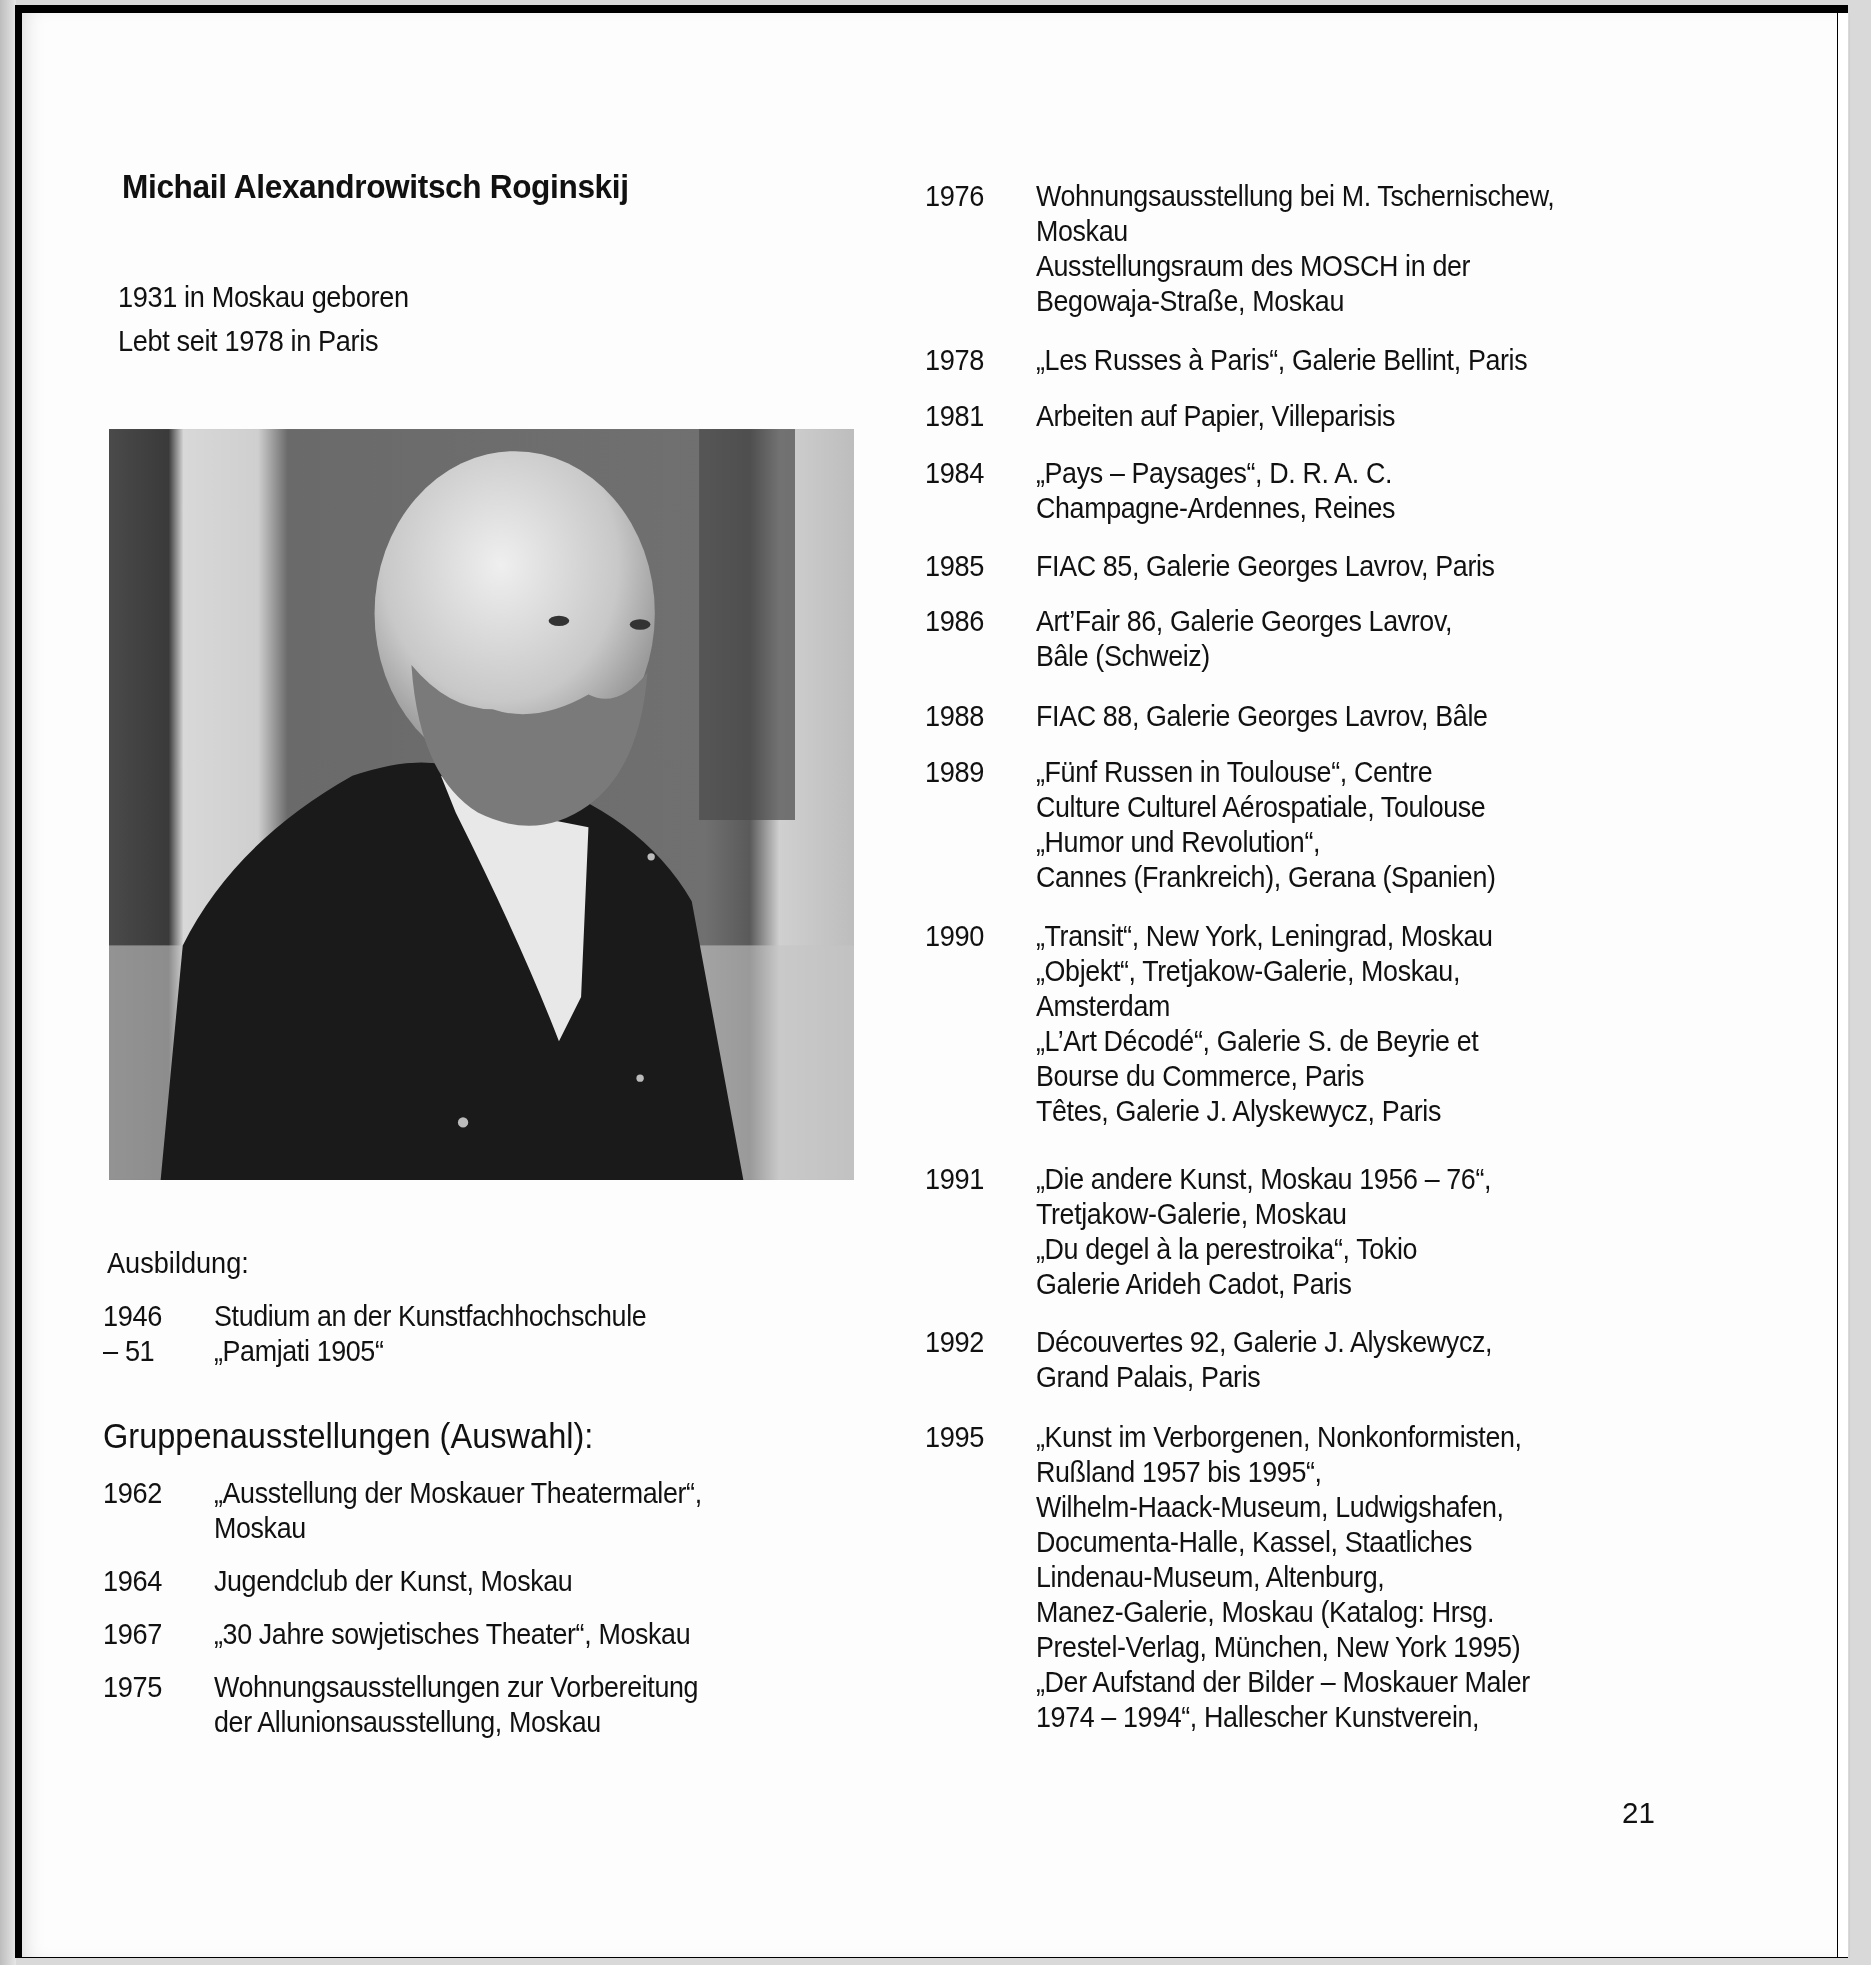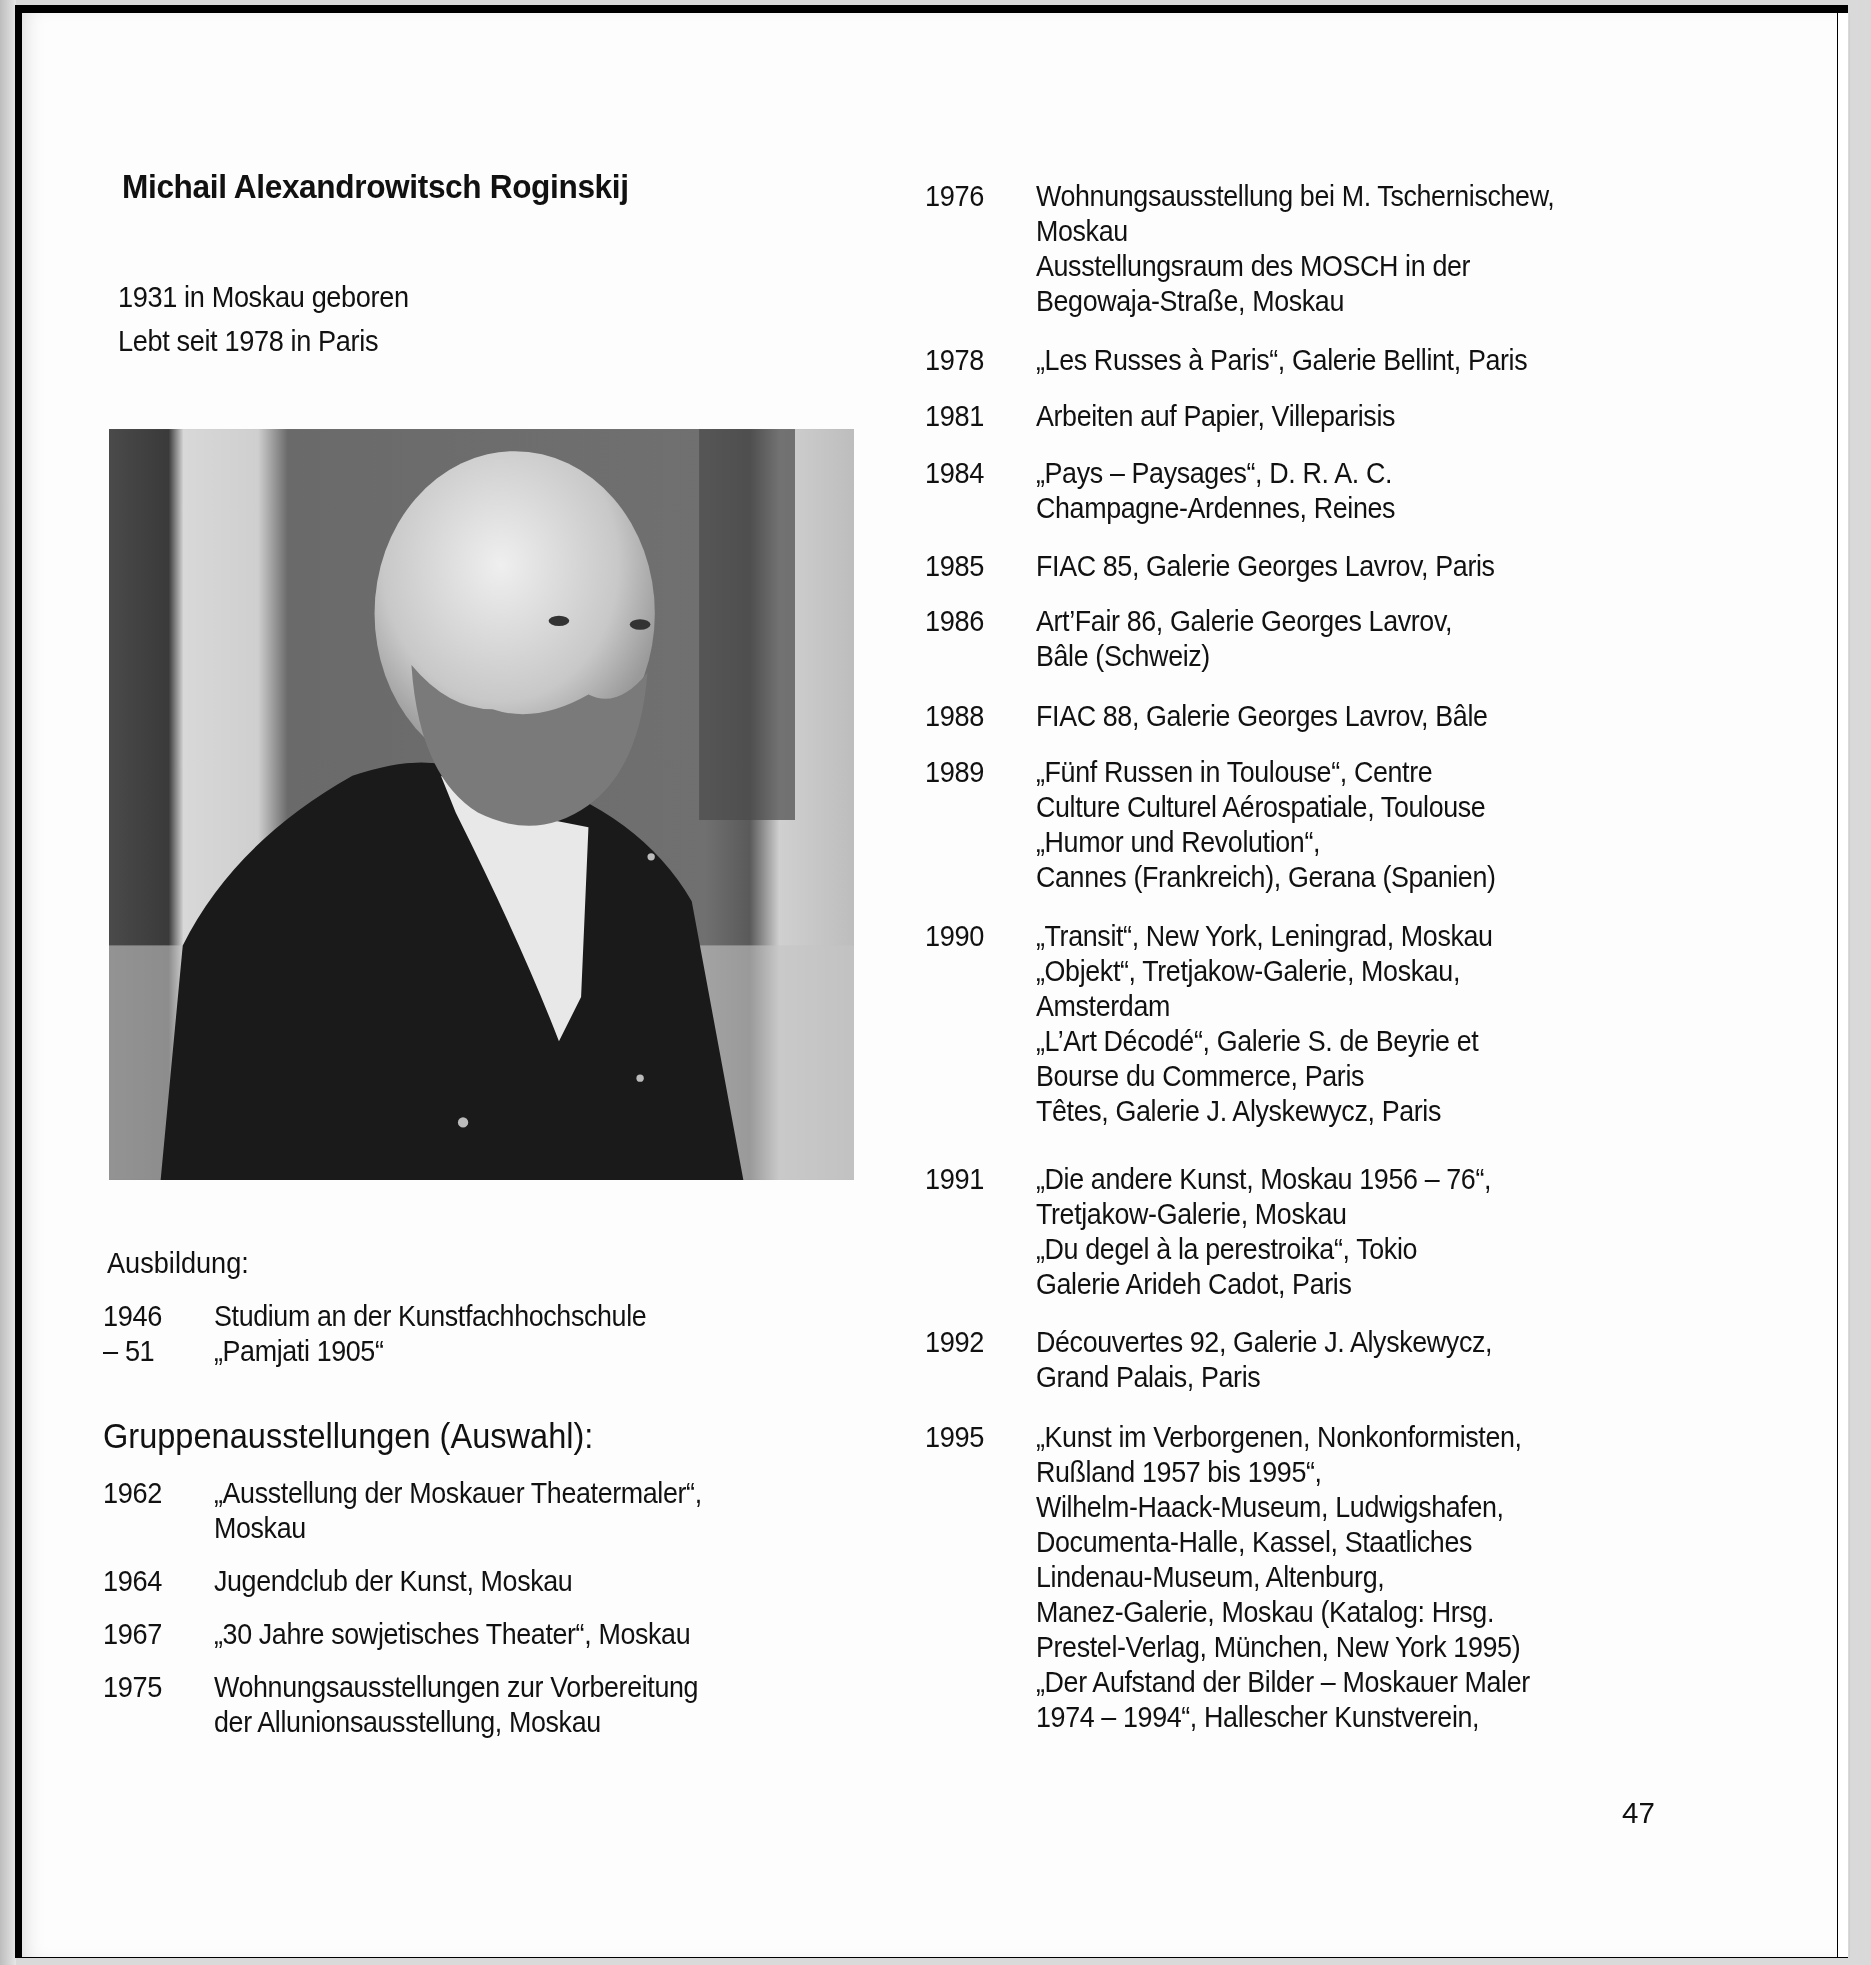--- a/index.html
+++ b/index.html
@@ -263,14 +263,14 @@
         <div>Documenta-Halle, Kassel, Staatliches</div>
         <div>Lindenau-Museum, Altenburg,</div>
         <div>Manez-Galerie, Moskau (Katalog: Hrsg.</div>
         <div>Prestel-Verlag, München, New York 1995)</div>
         <div>„Der Aufstand der Bilder – Moskauer Maler</div>
         <div>1974 – 1994“, Hallescher Kunstverein,</div>
       </div>
     </div>
   </div>
 
-<div class="page-number">47</div>
+<div class="page-number">21</div>
 
 
 </body></html>

